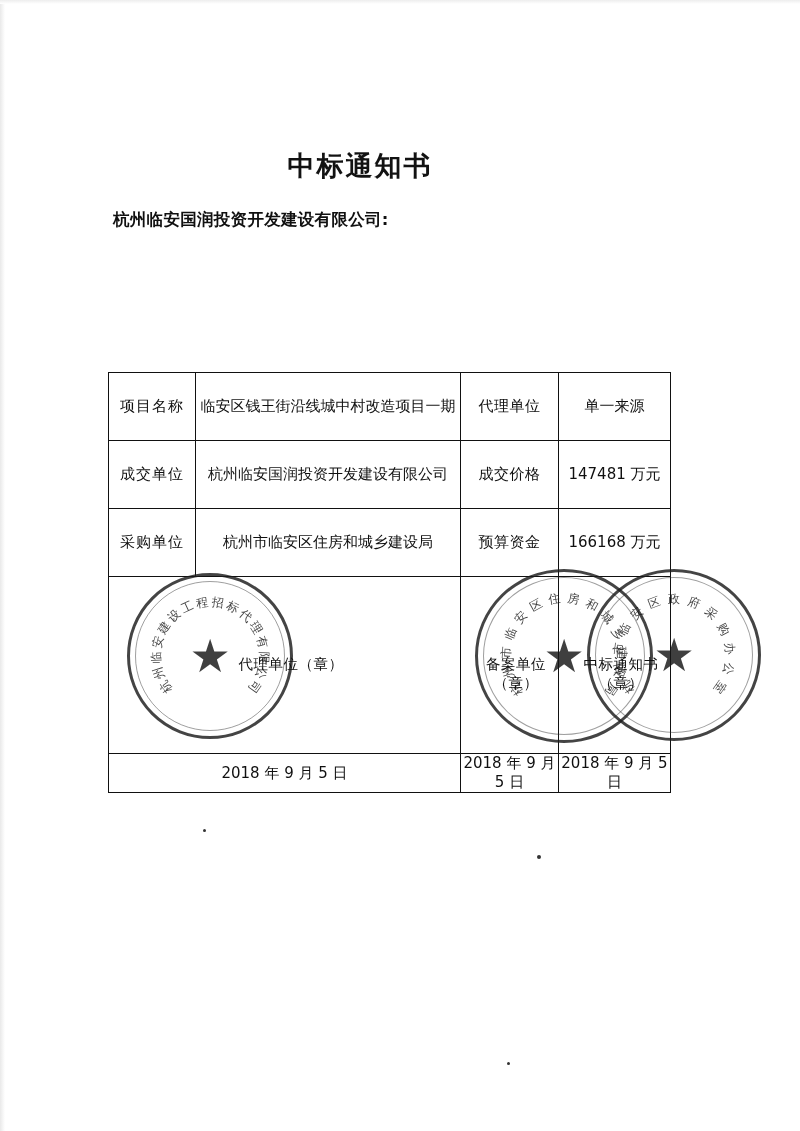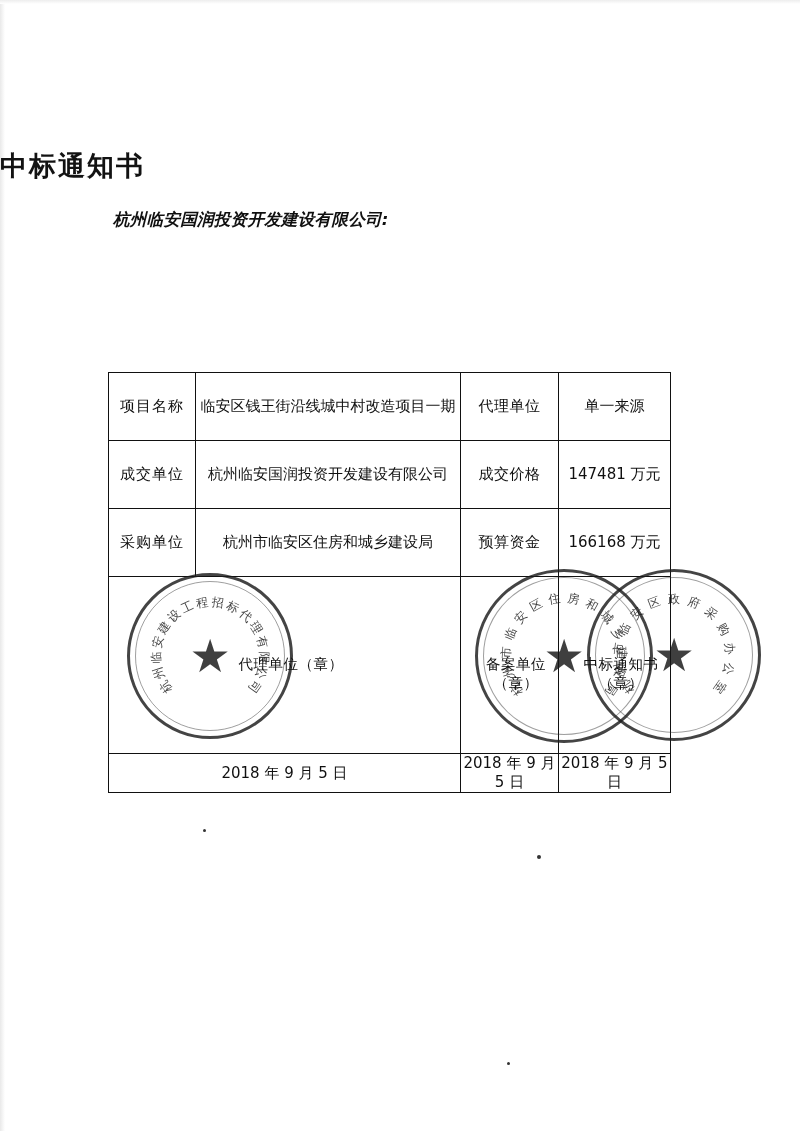--- a/index.html
+++ b/index.html
@@ -19,37 +19,37 @@
     position: absolute;
     inset: 0;
     width: 800px;
     height: 1131px;
   }
   .doc-title {
     position: absolute;
     top: 148px;
     left: 0;
     width: 704px;
-    text-align: left;
+    text-align: center;
     font-size: 27px;
     font-weight: bold;
     letter-spacing: 2px;
     font-family: "DejaVu Serif", "Liberation Serif", serif;
     color: #121212;
+    padding-left: 8px;
   }
   .addressee {
     position: absolute;
     top: 209px;
     left: 113px;
     font-size: 16.5px;
     font-weight: bold;
     letter-spacing: 0.3px;
     color: #101010;
     font-family: "DejaVu Sans", "Liberation Sans", sans-serif;
-    font-style: italic;
   }
   .body-text {
     position: absolute;
     top: 250px;
     left: 113px;
     width: 578px;
     font-size: 16px;
     line-height: 42px;
     text-indent: 33px;
     text-align: justify;

